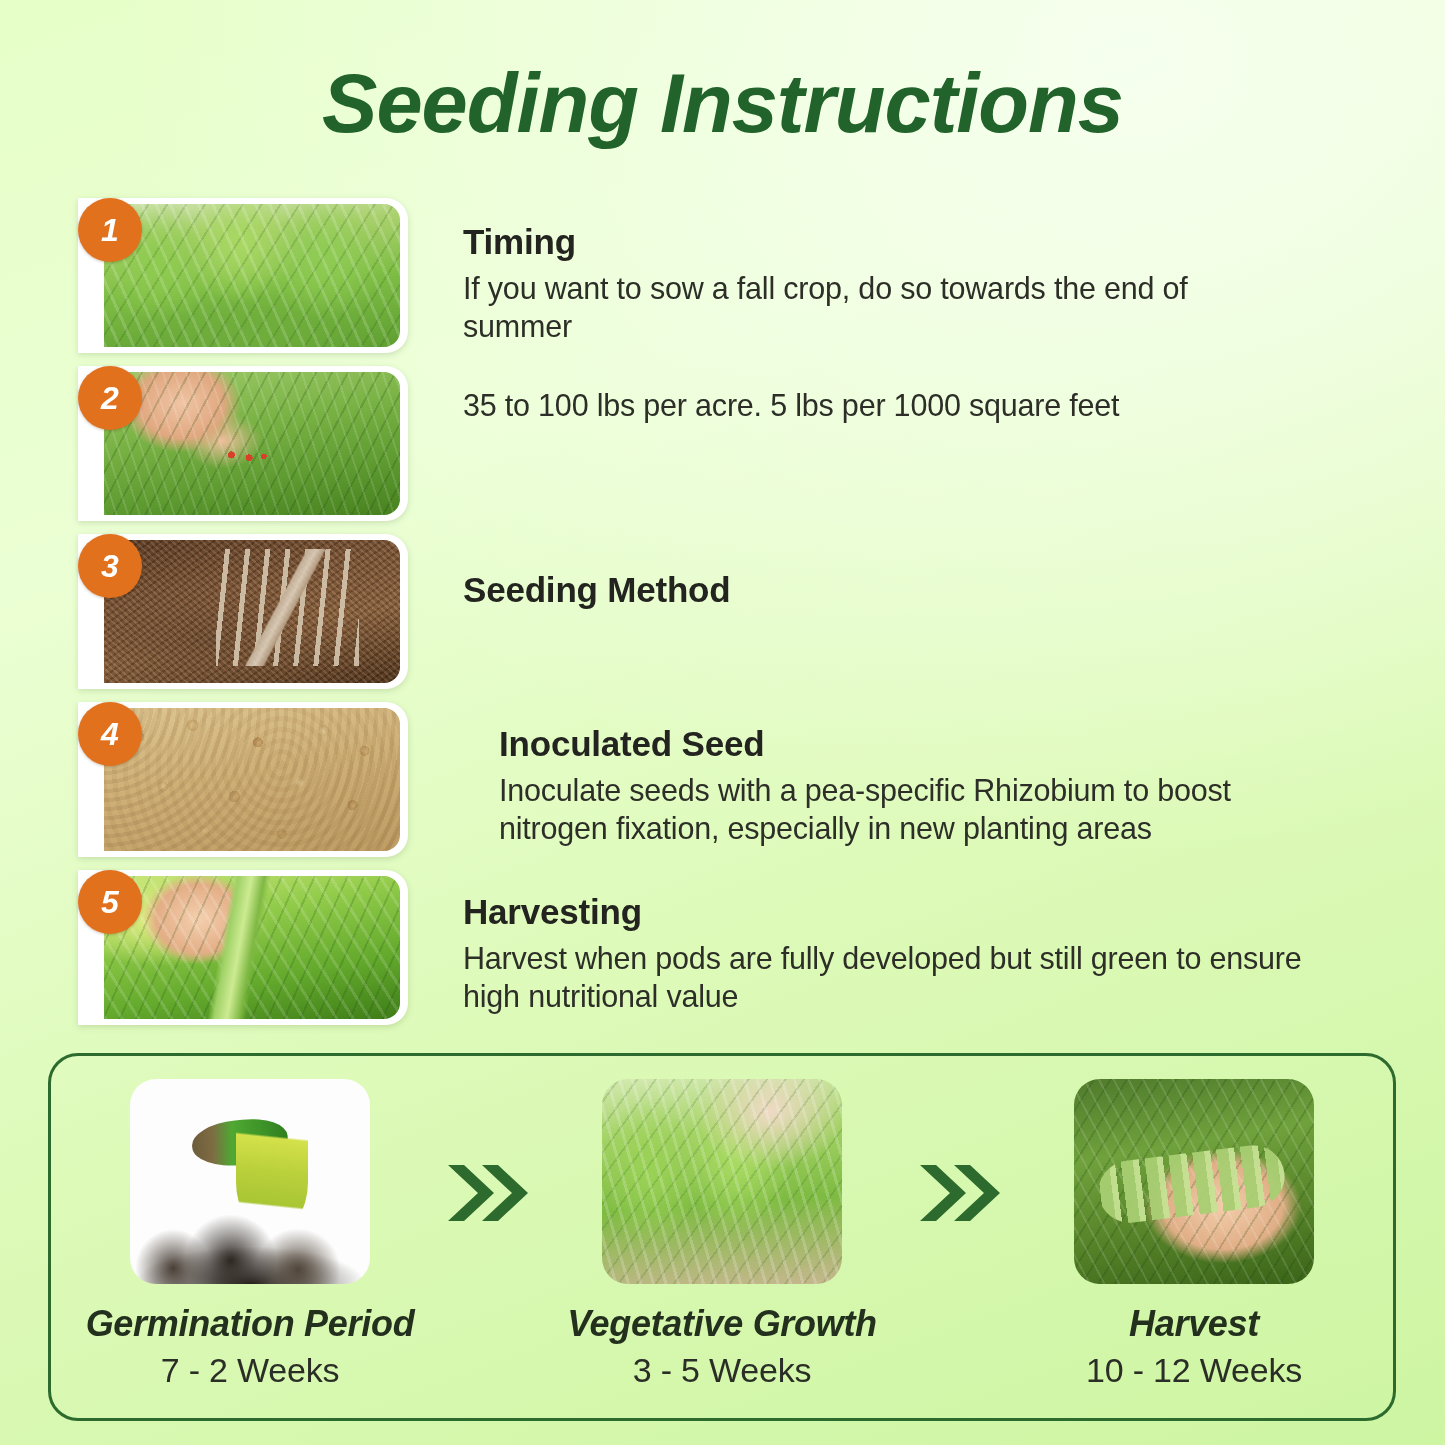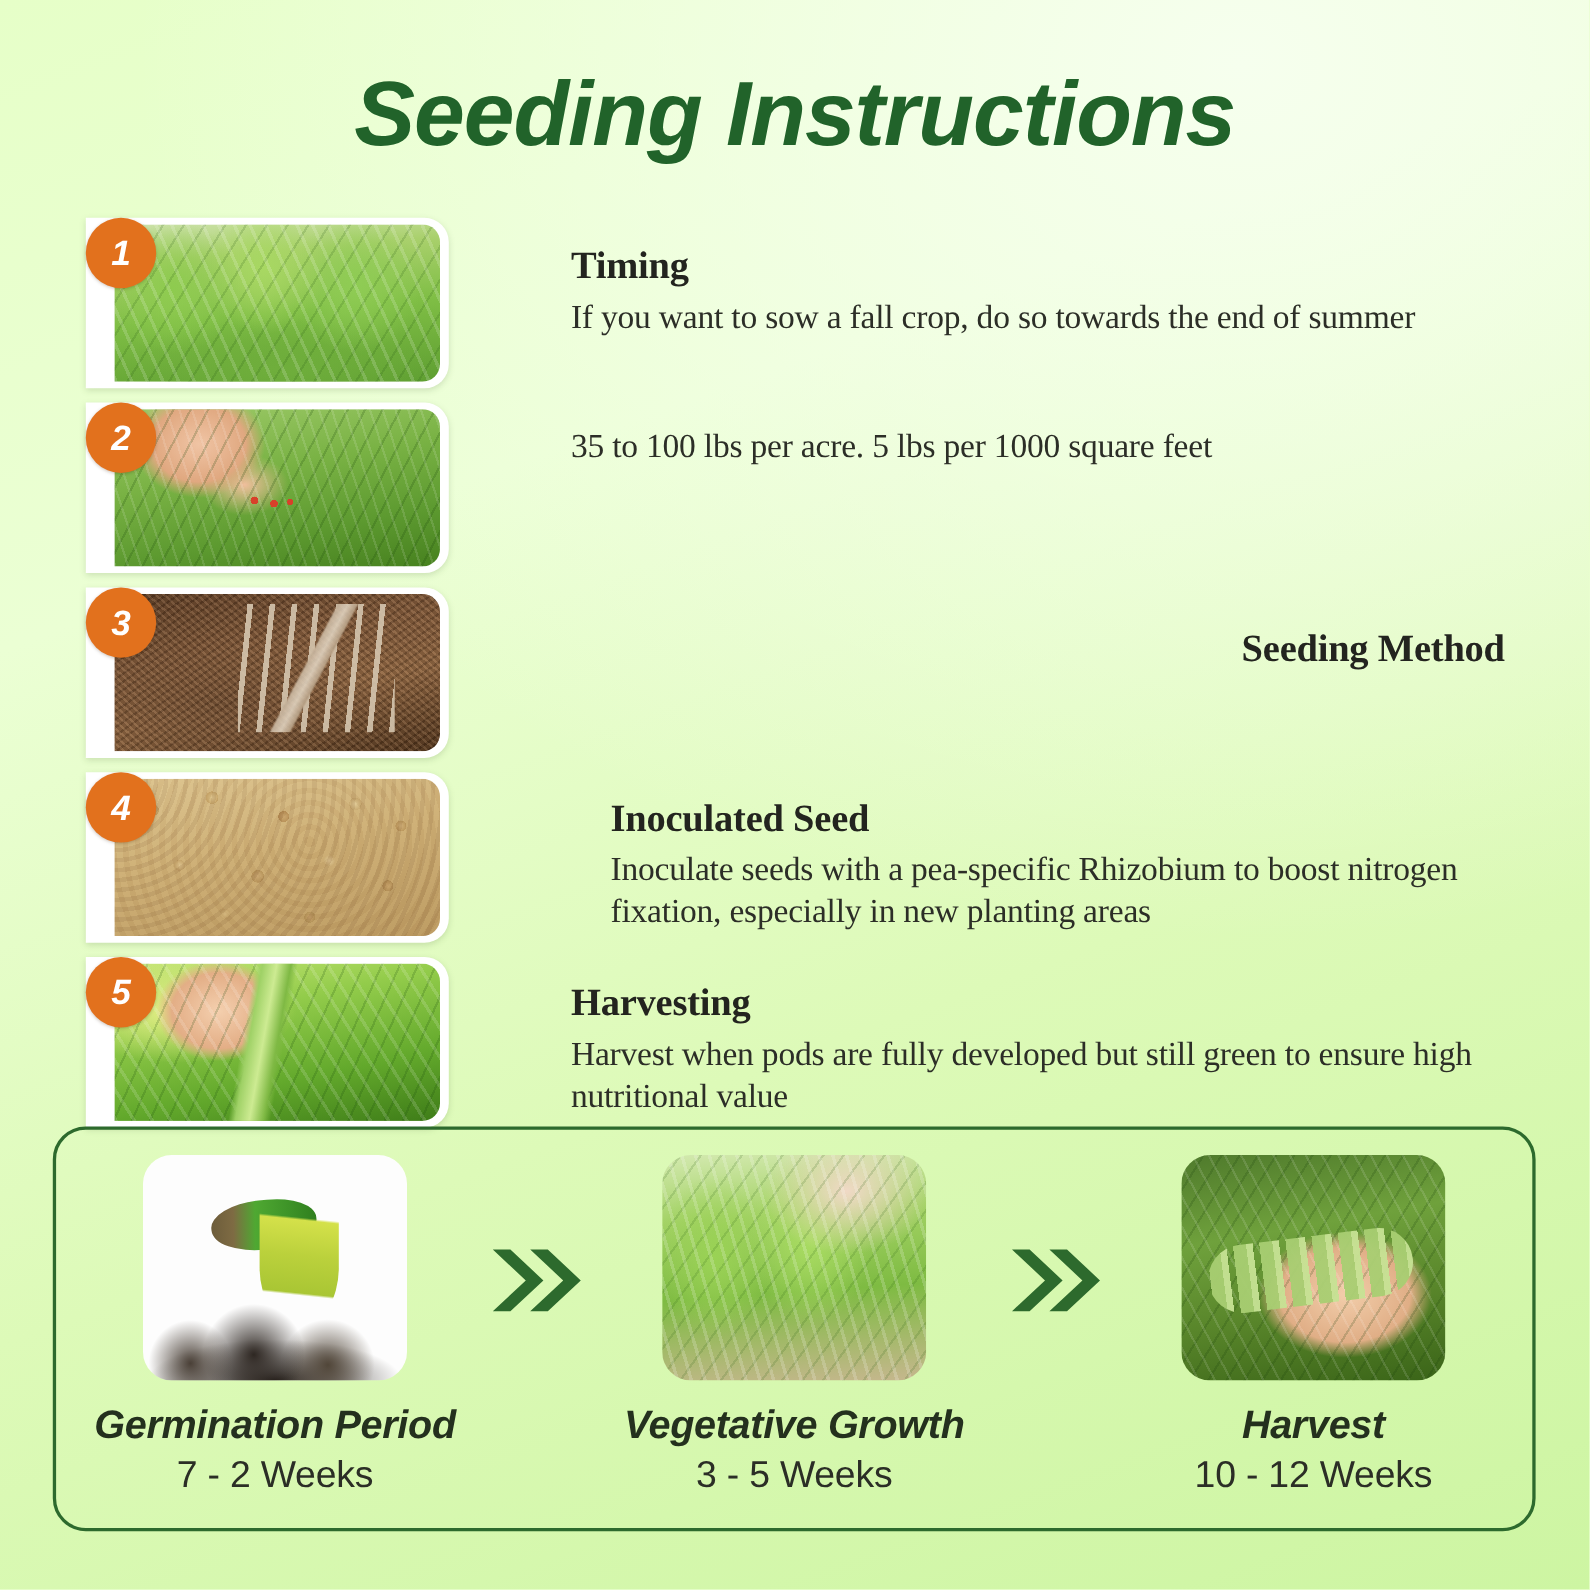--- a/index.html
+++ b/index.html
@@ -100,52 +100,51 @@
     font-style: italic;
     display: flex;
     align-items: center;
     justify-content: center;
     z-index: 4;
     box-shadow: 0 1px 3px rgba(60,30,0,0.25);
   }
 
   .step-text {
     flex: 1;
-    padding-left: 111px;
+    padding-left: 55px;
     padding-top: 26px;
-    font-family: Liberation Serif, serif;
   }
   .step-title {
     font-size: 35px;
     font-weight: bold;
     color: #23241F;
     line-height: 1.15;
     margin-bottom: 7px;
     letter-spacing: -0.2px;
   }
   .step-desc {
     font-size: 30.5px;
     color: #2C2E27;
     line-height: 1.25;
     letter-spacing: -0.2px;
     max-width: 840px;
   }
 
   
   .step-1 .step-text { padding-top: 24px; }
   .step-2 .step-text { padding-top: 20px; }
-  .step-3 .step-text { padding-top: 36px; text-align: right; }
+  .step-3 .step-text { padding-top: 36px; }
   .step-4 .step-text { padding-top: 22px; margin-left: 36px; }
   .step-5 .step-text { padding-top: 22px; }
 
   
   .timeline {
     position: absolute;
     left: 48px;
-    top: 1024px;
+    top: 1053px;
     width: 1348px;
     height: 368px;
     border: 3px solid #2D6A2D;
     border-radius: 30px;
     display: flex;
     align-items: flex-start;
     justify-content: space-between;
     padding: 23px 34px 0 34px;
   }
 

